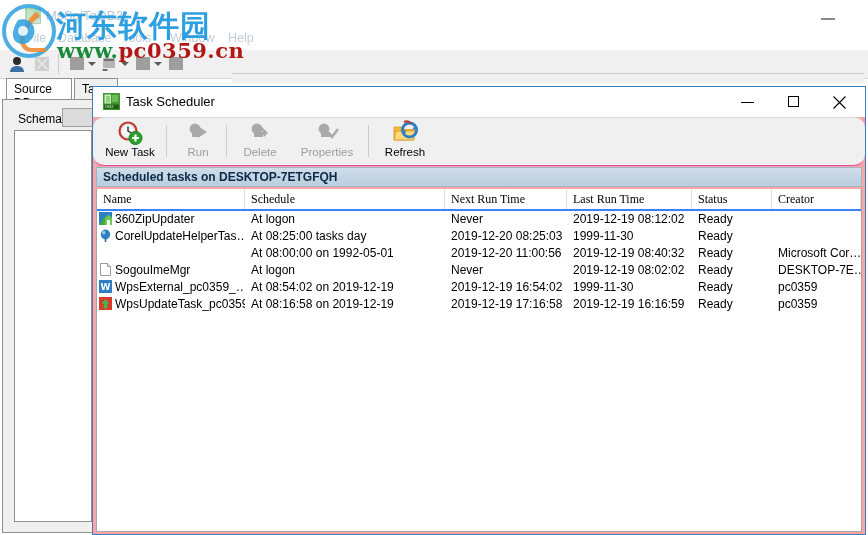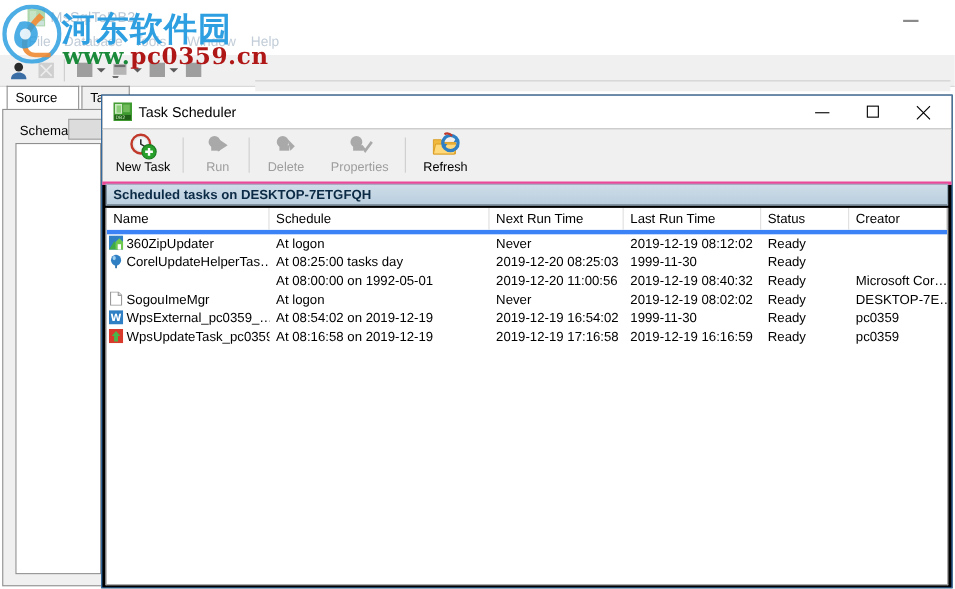--- a/index.html
+++ b/index.html
@@ -49,48 +49,48 @@
   #watermark{position:absolute;left:0;top:0;width:300px;height:70px;pointer-events:none;}
   .wm-logo{position:absolute;left:2px;top:4px;width:54px;height:54px;}
   .wm-cn{position:absolute;left:56px;top:6px;font-size:30px;font-weight:bold;color:#2e9fe0;
          font-family:"DejaVu Sans",sans-serif;letter-spacing:1px;}
   .wm-url{position:absolute;left:57px;top:38px;font-size:21px;font-weight:bold;color:#1a8a3a;
           font-family:"DejaVu Serif",serif;letter-spacing:.5px;}
   .wm-url .red{color:#b01818;}
 
   
   #dialog{position:absolute;left:92px;top:86px;width:774px;height:449px;
-          background:#000000;border:1px solid #3a7cbd;box-sizing:border-box;}
+          background:#fca5a5;border:1px solid #3a7cbd;box-sizing:border-box;}
 
   .dlg-titlebar{position:relative;height:30px;background:#ffffff;}
   .dlg-icon{position:absolute;left:10px;top:6px;width:17px;height:17px;}
   .dlg-title{position:absolute;left:33px;top:7px;font-size:13px;color:#000;}
   .dlg-btn{position:absolute;top:0;width:46px;height:29px;cursor:default;}
   .dlg-min{right:94px;}
   .dlg-max{right:48px;}
   .dlg-close{right:2px;}
   .dlg-min i{position:absolute;left:16px;top:15px;width:13px;height:1px;background:#000;display:block;}
   .dlg-max i{position:absolute;left:17px;top:9px;width:11px;height:11px;border:1px solid #000;display:block;box-sizing:border-box;}
   .dlg-close svg{position:absolute;left:16px;top:9px;}
 
-  .dlg-toolbar{position:relative;height:47px;background:#f0f0f0;border-top:1px solid #dcdcdc;border-bottom:3px solid #ec4899;}
+  .dlg-toolbar{position:relative;height:47px;background:#f0f0f0;border-top:1px solid #dcdcdc;border-bottom:1px solid #ec4899;border-radius:11px;}
   .tbtn{position:absolute;top:1px;height:44px;text-align:center;}
   .tbtn .glyph{display:block;height:26px;margin-top:1px;}
   .tbtn .lbl{display:block;font-size:11.5px;color:#000;margin-top:0px;}
   .tbtn.disabled .lbl{color:#9d9d9d;}
   .tsep{position:absolute;top:7px;width:1px;height:32px;background:#cdcdcd;}
 
   .banner{position:absolute;left:3px;top:80px;width:766px;height:20px;
           background:linear-gradient(to bottom,#cfdde9 0%,#b9cede 100%);
           border:1px solid #9fb6c9;box-sizing:border-box;}
   .banner-text{position:absolute;left:6px;top:2px;font-size:12px;font-weight:bold;color:#0b2a45;}
 
   .lv{position:absolute;left:3px;top:102px;width:766px;height:343px;background:#ffffff;
       border:1px solid #a5a5a5;border-top:none;box-sizing:border-box;overflow:hidden;}
-  .lv-head{position:relative;height:20px;background:#ffffff;border-bottom:4px solid #3b82f6;}
+  .lv-head{position:relative;height:20px;background:#ffffff;border-bottom:2px solid #3b82f6;font-family:Liberation Serif, serif;}
   .lv-th{position:absolute;top:0;height:20px;font-size:12px;color:#000;padding-top:3px;box-sizing:border-box;
          border-right:1px solid #dedede;padding-left:6px;}
   .lv-body{position:relative;}
   .lv-row{position:relative;height:17px;}
   .lv-td{position:absolute;top:0;height:17px;font-size:12px;color:#000;padding-top:1px;padding-left:6px;
          box-sizing:border-box;white-space:nowrap;overflow:hidden;}
   .lv-td.namecell{padding-left:2px;}
   .row-ico{display:inline-block;width:13px;height:13px;vertical-align:-2px;margin-right:3px;}
 </style>
 </head>

